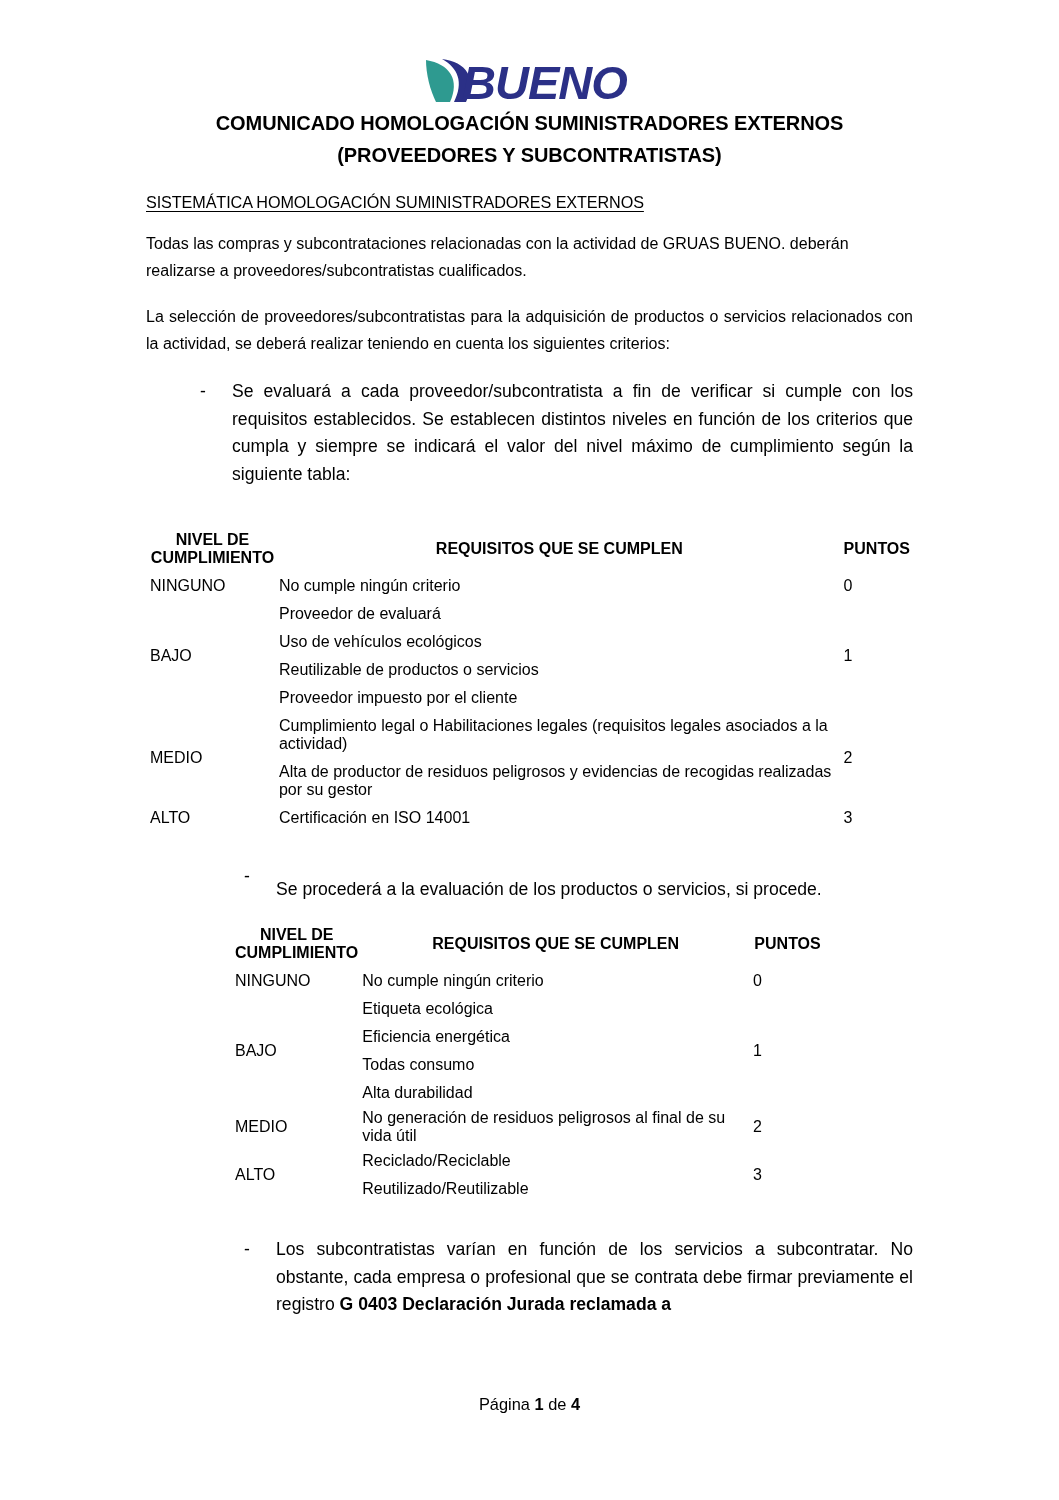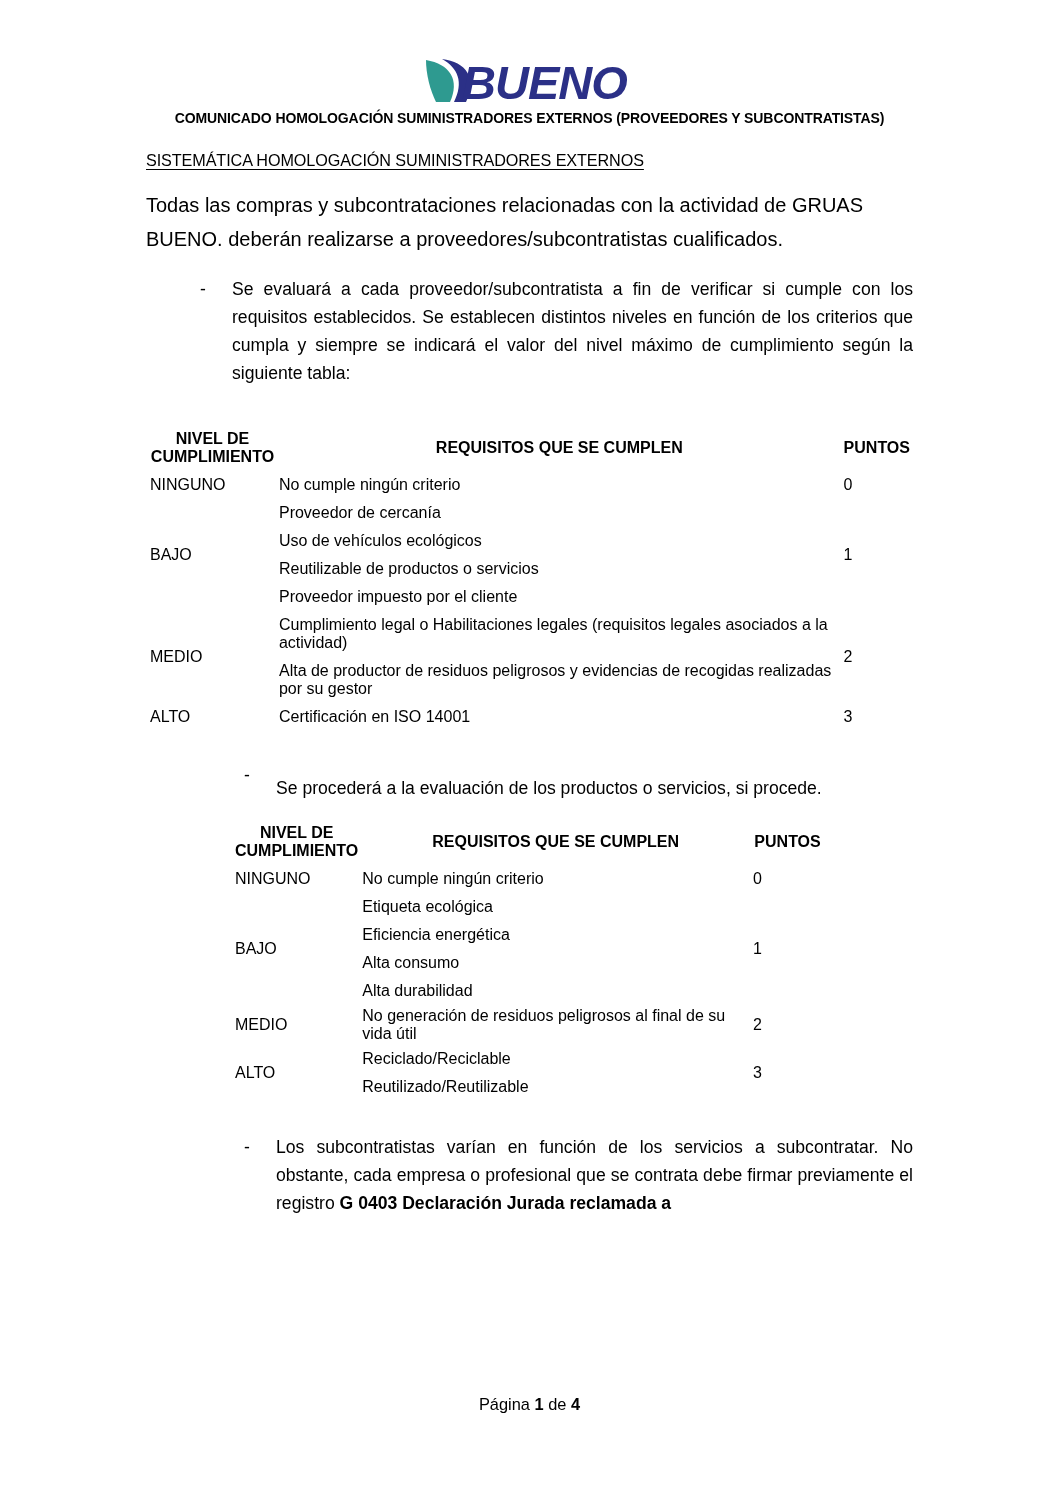--- a/index.html
+++ b/index.html
@@ -34,40 +34,40 @@
   .logo {
     display: inline-flex;
     align-items: center;
     justify-content: center;
     line-height: 1;
   }
   .logo svg { display: block; }
 
   
   h1.doc-title {
-    font-size: 14px;
+    font-size: 20px;
     font-weight: bold;
     text-align: center;
     line-height: 1.62;
     margin: 17px 0 0 0;
     letter-spacing: -0.1px;
   }
   h2.section-title {
     font-size: 16.2px;
     font-weight: normal;
     text-align: left;
     text-decoration: underline;
     text-underline-offset: 3px;
     margin: 21px 0 0 0;
     letter-spacing: -0.1px;
   }
 
   
   p.body-par {
-    font-size: 20px;
+    font-size: 16px;
     line-height: 1.72;
     margin: 18px 0 0 0;
     text-align: justify;
   }
   p.body-par.no-just { text-align: left; }
 
   
   .dash-item {
     display: flex;
     font-size: 17.6px;
@@ -143,20 +143,21 @@
       </svg>
     </span>
   </div>
 
   <h1 class="doc-title">COMUNICADO HOMOLOGACIÓN SUMINISTRADORES EXTERNOS (PROVEEDORES Y SUBCONTRATISTAS)</h1>
 
   <h2 class="section-title">SISTEMÁTICA HOMOLOGACIÓN SUMINISTRADORES EXTERNOS</h2>
 
   <p class="body-par no-just">Todas las compras y subcontrataciones relacionadas con la actividad de GRUAS BUENO. deberán realizarse a proveedores/subcontratistas cualificados.</p>
 
+  <p class="body-par">La selección de proveedores/subcontratistas para la adquisición de productos o servicios relacionados con la actividad, se deberá realizar teniendo en cuenta los siguientes criterios:</p>
 
   <div class="dash-item">
     <span class="dash">-</span>
     <span class="dash-text">Se evaluará a cada proveedor/subcontratista a fin de verificar si cumple con los requisitos establecidos. Se establecen distintos niveles en función de los criterios que cumpla y siempre se indicará el valor del nivel máximo de cumplimiento según la siguiente tabla:</span>
   </div>
 
   <div class="table-wrap">
     <table id="table-criterios-proveedor">
       <colgroup>
         <col class="col-nivel">
@@ -173,21 +174,21 @@
       <tbody>
 
         <tr>
           <td style="height:24px">NINGUNO</td>
           <td>No cumple ningún criterio</td>
           <td>0</td>
         </tr>
 
         <tr>
           <td rowspan="4">BAJO</td>
-          <td class="sub sub-first" style="height:24px">Proveedor de cercanía</td>
+          <td class="sub sub-first" style="height:24px">Proveedor de evaluará</td>
           <td rowspan="4">1</td>
         </tr>
         <tr>
           <td class="sub" style="height:24px">Uso de vehículos ecológicos</td>
         </tr>
         <tr>
           <td class="sub" style="height:24px">Reutilizable de productos o servicios</td>
         </tr>
         <tr>
           <td class="sub sub-last" style="height:24px">Proveedor impuesto por el cliente</td>
@@ -240,21 +241,21 @@
 
         <tr>
           <td rowspan="4">BAJO</td>
           <td class="sub sub-first" style="height:24px">Etiqueta ecológica</td>
           <td rowspan="4">1</td>
         </tr>
         <tr>
           <td class="sub" style="height:24px">Eficiencia energética</td>
         </tr>
         <tr>
-          <td class="sub" style="height:24px">Alta consumo</td>
+          <td class="sub" style="height:24px">Todas consumo</td>
         </tr>
         <tr>
           <td class="sub sub-last" style="height:24px">Alta durabilidad</td>
         </tr>
 
         <tr>
           <td style="height:24px">MEDIO</td>
           <td>No generación de residuos peligrosos al final de su vida útil</td>
           <td>2</td>
         </tr>

